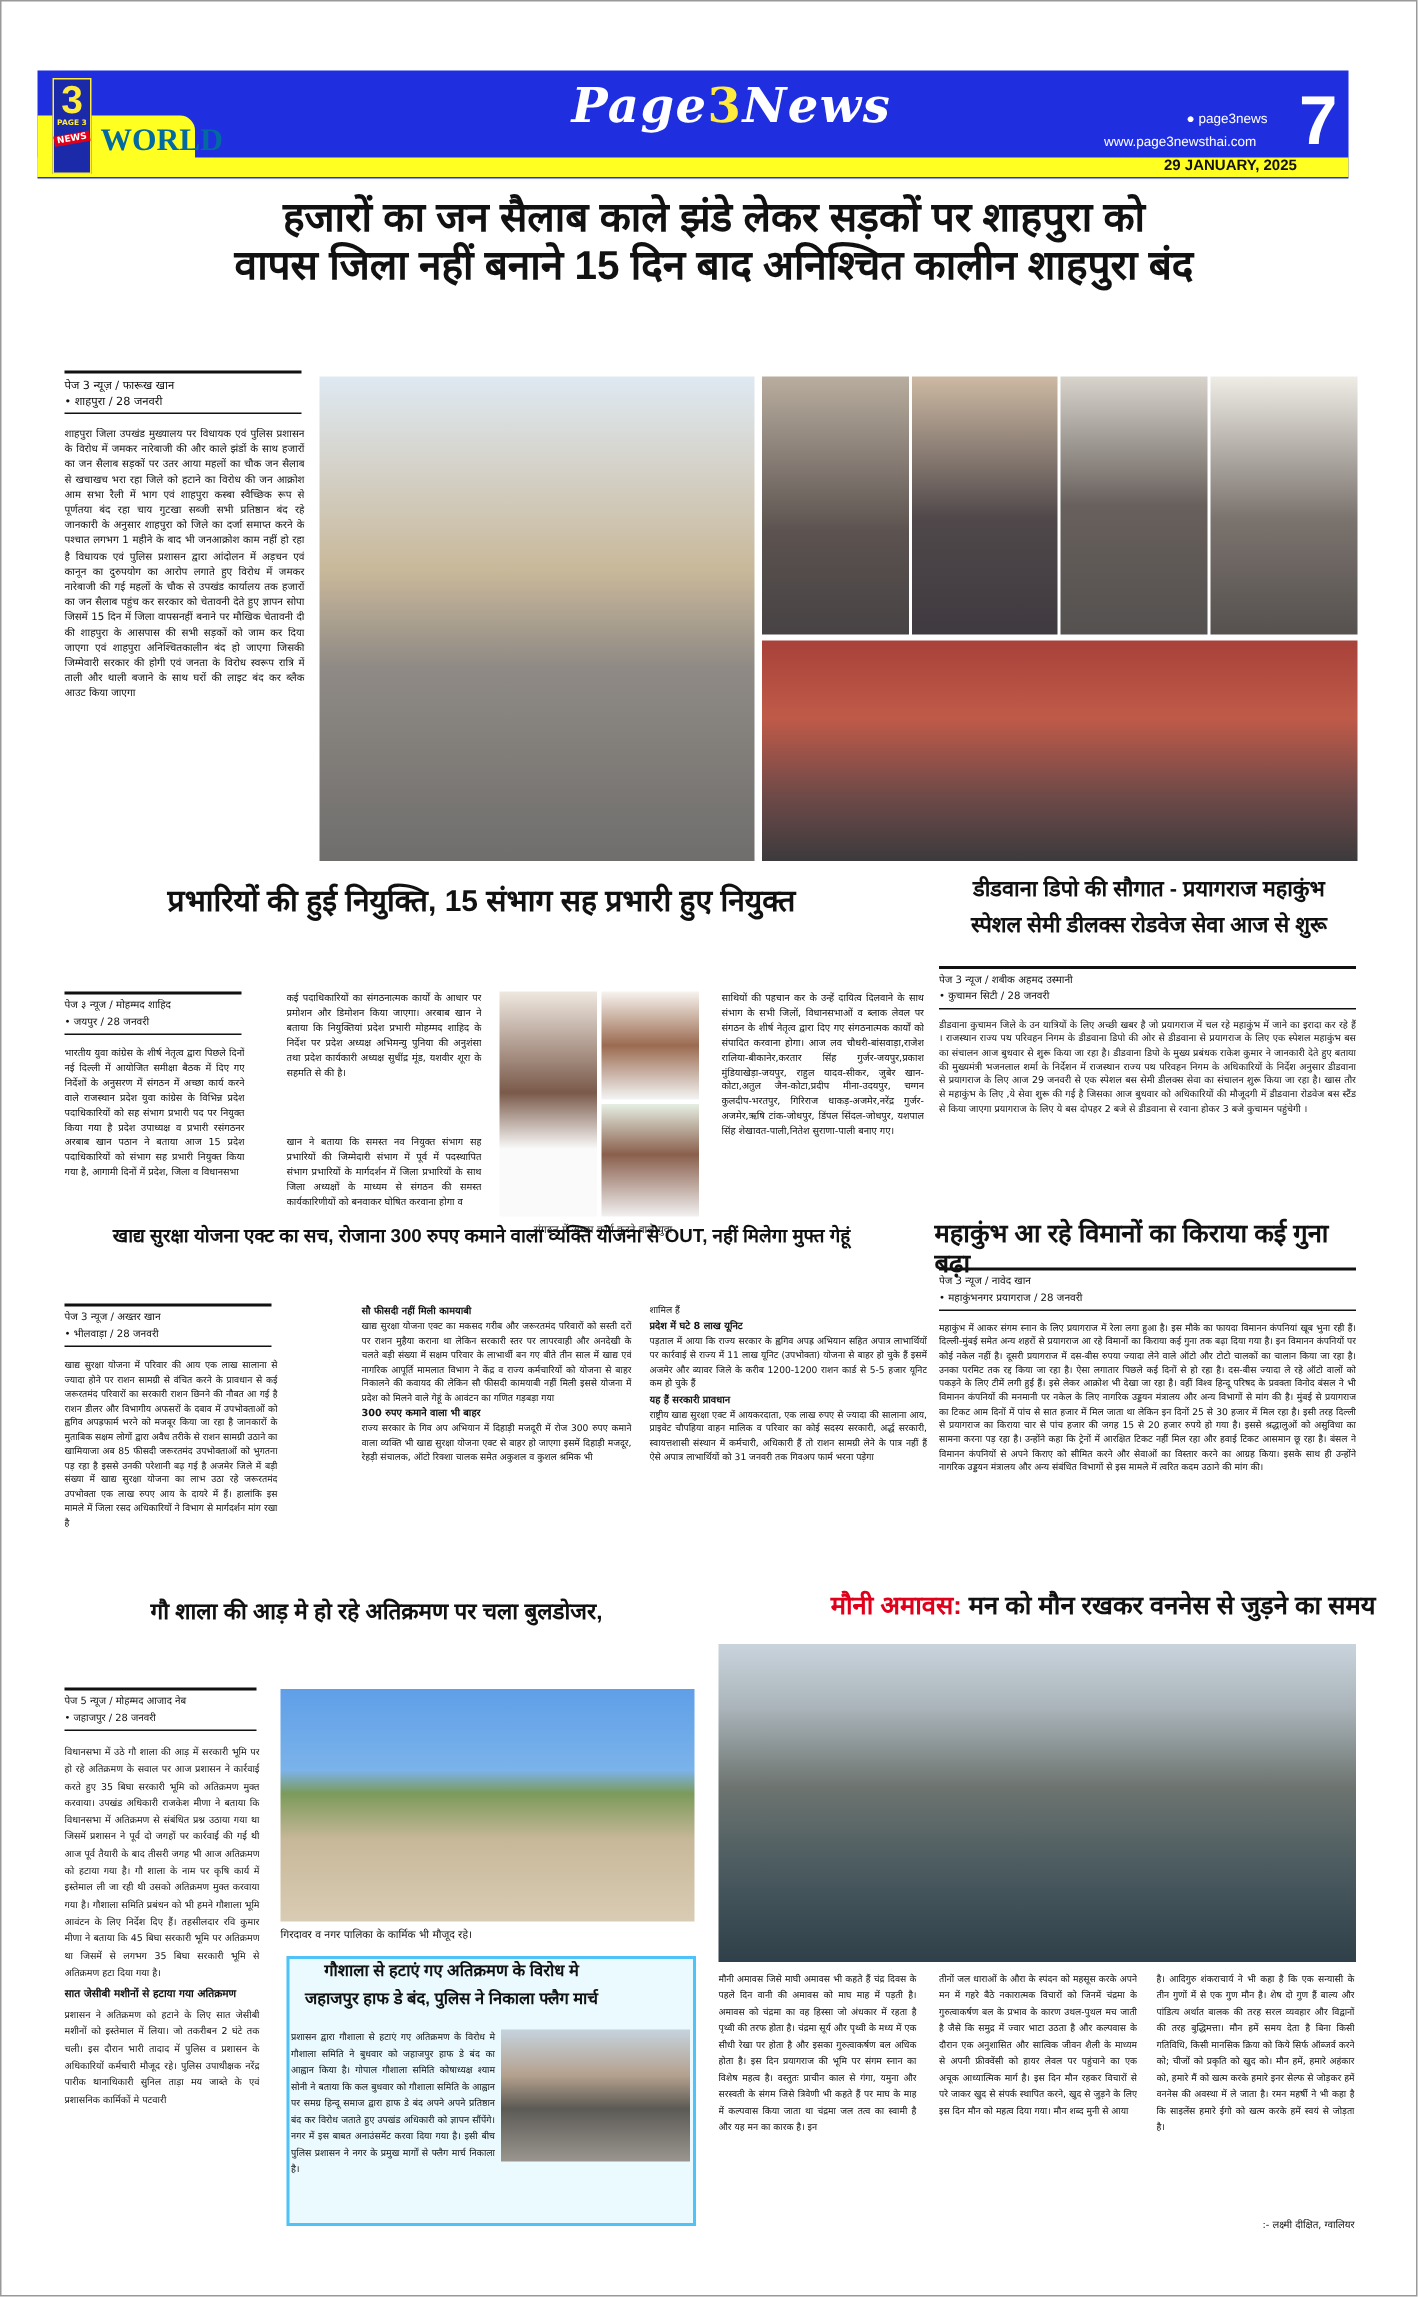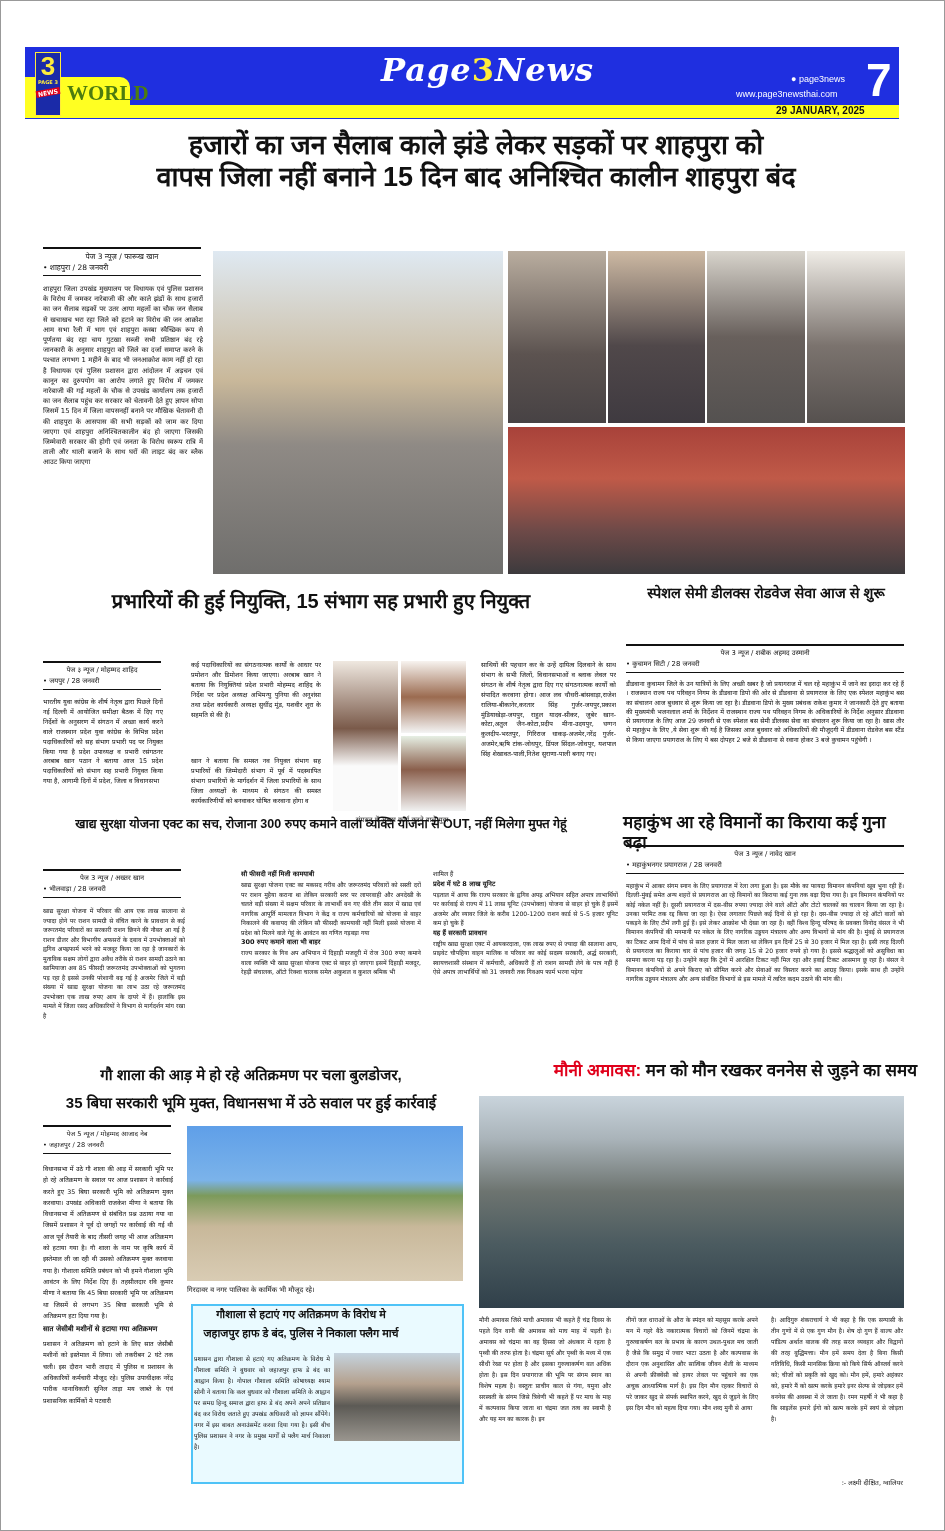--- a/index.html
+++ b/index.html
@@ -5,30 +5,30 @@
 *{box-sizing:border-box;margin:0;padding:0}
 body{width:945px;height:1531px;background:#fff;font-family:"DejaVu Sans",sans-serif;color:#111;position:relative;overflow:hidden;border:1px solid #999}
 .abs{position:absolute}
 .masthead{left:24px;top:46px;width:874px;height:72px;background:#1f2fe0}
 .mast-yellow{left:24px;top:104px;width:874px;height:13px;background:#ffff22}
 .world-tab{left:24px;top:76px;width:105px;height:41px;background:#ffff22;border-radius:0 10px 0 0}
 .logo-box{left:34px;top:51px;width:26px;height:64px;background:#1a2aa8;border:1px solid #ffeb3b;display:flex;flex-direction:column;align-items:center;color:#ffeb3b;font-weight:bold}
 .logo-box .n{font-size:26px;line-height:26px;font-family:"Liberation Sans",sans-serif}
 .logo-box .p{font-size:5px;line-height:7px}
 .logo-box .nw{font-size:6px;background:#e0001b;color:#fff;padding:0 2px;transform:rotate(-10deg);margin-top:3px}
-.world{left:66px;top:80px;font-family:"Liberation Serif",serif;font-weight:bold;font-size:21px;color:#4d7c0f}
+.world{left:66px;top:80px;font-family:"Liberation Serif",serif;font-weight:bold;font-size:21px;color:#0369a1}
 .brand{left:380px;top:50px;font-family:"DejaVu Serif",serif;font-size:32px;color:#fff;font-style:italic;font-weight:bold;letter-spacing:1px}
 .brand .three{color:#ffeb3b;font-style:normal}
 .social{left:790px;top:73px;font-size:9px;color:#fff;font-family:"Liberation Sans",sans-serif}
 .web{left:735px;top:88px;font-size:9px;color:#fff;font-family:"Liberation Sans",sans-serif}
 .pageno{left:865px;top:52px;font-size:46px;color:#fff;font-weight:bold;font-family:"Liberation Sans",sans-serif}
 .date{left:775px;top:104px;font-size:10px;font-weight:bold;color:#111;font-family:"Liberation Sans",sans-serif}
 .headline{font-weight:bold;color:#111;text-align:center;line-height:1.2;font-family:Liberation Sans, sans-serif}
 .byline{border-top:2px solid #111;border-bottom:1px solid #111;font-size:7.5px;padding:2px 0;line-height:11px}
-.byline .a{text-align:center}
+.byline .a{}
 .body{font-size:7.2px;line-height:11.2px;text-align:justify;color:#111}
 .sub{font-weight:bold;font-size:7.4px}
 .photo{background:#8a8a8a;overflow:hidden}
 .caption{font-size:7px;color:#111}
 .box{border:2px solid #4fc3f7;background:#eafaff}
 </style>
 </head>
 <body>
 
 <div class="abs masthead"></div>
@@ -72,20 +72,21 @@
 <div class="abs body" style="left:42px;top:697px;width:120px;height:140px;overflow:hidden;font-size:6.4px;line-height:9.9px">भारतीय युवा कांग्रेस के शीर्ष नेतृत्व द्वारा पिछले दिनों नई दिल्ली में आयोजित समीक्षा बैठक में दिए गए निर्देशों के अनुसरण में संगठन में अच्छा कार्य करने वाले राजस्थान प्रदेश युवा कांग्रेस के विभिन्न प्रदेश पदाधिकारियों को सह संभाग प्रभारी पद पर नियुक्त किया गया है प्रदेश उपाध्यक्ष व प्रभारी रसंगठनर अरबाब खान पठान ने बताया आज 15 प्रदेश पदाधिकारियों को संभाग सह प्रभारी नियुक्त किया गया है, आगामी दिनों में प्रदेश, जिला व विधानसभा</div>
 <div class="abs body" style="left:190px;top:660px;width:130px;height:90px;overflow:hidden;font-size:6.4px;line-height:9.9px">कई पदाधिकारियों का संगठनात्मक कार्यों के आधार पर प्रमोशन और डिमोशन किया जाएगा। अरबाब खान ने बताया कि नियुक्तियां प्रदेश प्रभारी मोहम्मद शाहिद के निर्देश पर प्रदेश अध्यक्ष अभिमन्यु पुनिया की अनुशंसा तथा प्रदेश कार्यकारी अध्यक्ष सुधींद्र मूंड, यशवीर शूरा के सहमति से की है।</div>
 <div class="abs body" style="left:190px;top:756px;width:130px;height:82px;overflow:hidden;font-size:6.4px;line-height:9.9px">खान ने बताया कि समस्त नव नियुक्त संभाग सह प्रभारियों की जिम्मेदारी संभाग में पूर्व में पदस्थापित संभाग प्रभारियों के मार्गदर्शन में जिला प्रभारियों के साथ जिला अध्यक्षों के माध्यम से संगठन की समस्त कार्यकारिणीयों को बनवाकर घोषित करवाना होगा व</div>
 <div class="abs photo" style="left:332px;top:660px;width:65px;height:150px;background:linear-gradient(180deg,#efe8e0,#7a5a4a 45%,#fafafa 70%)"></div>
 <div class="abs photo" style="left:400px;top:660px;width:65px;height:72px;background:linear-gradient(180deg,#f7f3ef,#9b6b50 50%,#f4f4f4)"></div>
 <div class="abs photo" style="left:400px;top:735px;width:65px;height:75px;background:linear-gradient(180deg,#e6efe4,#8a5f4c 45%,#f1f1f1)"></div>
 <div class="abs caption" style="left:336px;top:814px;width:130px;text-align:center">संगठन में अच्छा कार्य करने वाले युवा</div>
 <div class="abs body" style="left:480px;top:660px;width:135px;height:180px;overflow:hidden;font-size:6.4px;line-height:9.9px">साथियों की पहचान कर के उन्हें दायित्व दिलवाने के साथ संभाग के सभी जिलों, विधानसभाओं व ब्लाक लेवल पर संगठन के शीर्ष नेतृत्व द्वारा दिए गए संगठनात्मक कार्यों को संपादित करवाना होगा। आज लव चौधरी-बांसवाड़ा,राजेश रालिया-बीकानेर,करतार सिंह गुर्जर-जयपुर,प्रकाश मुंडियाखेड़ा-जयपुर, राहुल यादव-सीकर, जुबेर खान-कोटा,अतुल जैन-कोटा,प्रदीप मीना-उदयपुर, चग्गन कुलदीप-भरतपुर, गिरिराज धाकड़-अजमेर,नरेंद्र गुर्जर-अजमेर,ऋषि टांक-जोधपुर, डिंपल सिंदल-जोधपुर, यशपाल सिंह शेखावत-पाली,नितेश सुराणा-पाली बनाए गए।</div>
 
 <div class="abs headline" style="left:625px;top:580px;width:280px;font-size:14.5px;line-height:24px">
+  <div>डीडवाना डिपो की सौगात - प्रयागराज महाकुंभ</div>
   <div>स्पेशल सेमी डीलक्स रोडवेज सेवा आज से शुरू</div>
 </div>
 <div class="abs byline" style="left:625px;top:643px;width:278px;font-size:6.8px">
   <div class="a">पेज 3 न्यूज / शबीक अहमद उस्मानी</div>
   <div>• कुचामन सिटी  /  28  जनवरी</div>
 </div>
 <div class="abs body" style="left:625px;top:678px;width:278px;height:140px;overflow:hidden;font-size:6.3px;line-height:9.3px">डीडवाना कुचामन जिले के उन यात्रियों के लिए अच्छी खबर है जो प्रयागराज में चल रहे महाकुंभ में जाने का इरादा कर रहे हैं । राजस्थान राज्य पथ परिवहन निगम के डीडवाना डिपो की ओर से डीडवाना से  प्रयागराज के लिए एक स्पेशल महाकुंभ बस का संचालन आज बुधवार से शुरू किया जा रहा  है। डीडवाना डिपो के मुख्य प्रबंधक राकेश कुमार ने जानकारी देते हुए बताया की मुख्यमंत्री भजनलाल शर्मा के निर्देशन में राजस्थान राज्य पथ परिवहन निगम के अधिकारियों के निर्देश अनुसार डीडवाना से प्रयागराज के लिए आज 29 जनवरी से एक स्पेशल बस सेमी डीलक्स सेवा का संचालन शुरू किया जा रहा है। खास तौर से  महाकुंभ के लिए ,ये सेवा शुरू की गई है जिसका आज बुधवार को अधिकारियों की मौजूदगी में डीडवाना रोडवेज बस स्टैंड से किया जाएगा प्रयागराज के लिए ये बस दोपहर 2 बजे से डीडवाना से रवाना होकर 3 बजे कुचामन पहुंचेगी ।</div>
 
 <div class="abs headline" style="left:622px;top:812px;width:285px;font-size:17px;text-align:left">महाकुंभ आ रहे विमानों का किराया कई गुना बढ़ा</div>
 <div class="abs byline" style="left:625px;top:844px;width:278px;font-size:6.8px">
@@ -109,21 +110,20 @@
 <div class="abs" style="left:432px;top:868px;width:185px;height:182px;overflow:hidden">
   <div class="body" style="font-size:6.1px;line-height:9.5px">शामिल हैं</div>
   <div class="body sub" style="font-size:6.5px">प्रदेश में घटे 8 लाख यूनिट</div>
   <div class="body" style="font-size:6.1px;line-height:9.5px">पड़ताल में आया कि राज्य सरकार के ह्वगिव अपह्र अभियान सहित अपात्र लाभार्थियों पर कार्रवाई से राज्य में 11 लाख यूनिट (उपभोक्ता) योजना से बाहर हो चुके हैं इसमें अजमेर और ब्यावर जिले के करीब 1200-1200 राशन कार्ड से 5-5 हजार यूनिट कम हो चुके हैं</div>
   <div class="body sub" style="font-size:6.5px">यह हैं सरकारी प्रावधान</div>
   <div class="body" style="font-size:6.1px;line-height:9.5px">राष्ट्रीय खाद्य सुरक्षा एक्ट में आयकरदाता, एक लाख रुपए से ज्यादा की सालाना आय, प्राइवेट चौपहिया वाहन मालिक व परिवार का कोई सदस्य सरकारी, अर्द्ध सरकारी, स्वायत्तशासी संस्थान में कर्मचारी, अधिकारी हैं तो राशन सामग्री लेने के पात्र नहीं हैं ऐसे अपात्र लाभार्थियों को 31 जनवरी तक गिवअप फार्म भरना पड़ेगा</div>
 </div>
 
 <div class="abs headline" style="left:30px;top:1060px;width:440px;font-size:15px;line-height:28px">
   <div>गौ शाला की आड़ मे हो रहे अतिक्रमण पर चला बुलडोजर,</div>
-  <div>35 बिघा सरकारी भूमि मुक्त, विधानसभा में उठे सवाल पर हुई कार्रवाई</div>
 </div>
 <div class="abs byline" style="left:42px;top:1124px;width:128px;font-size:6.6px">
   <div class="a">पेज 5 न्यूज / मोहम्मद आजाद नेब</div>
   <div>• जहाजपुर /  28  जनवरी</div>
 </div>
 <div class="abs" style="left:42px;top:1162px;width:130px;height:360px;overflow:hidden">
   <div class="body" style="font-size:6.3px;line-height:11.3px">विधानसभा में उठे गौ शाला की आड़ में सरकारी भूमि पर हो रहे अतिक्रमण के सवाल पर आज प्रशासन ने कार्रवाई करते हुए 35 बिघा सरकारी भूमि को अतिक्रमण मुक्त करवाया। उपखंड अधिकारी राजकेश मीणा ने बताया कि विधानसभा में अतिक्रमण से संबंधित प्रश्न उठाया गया था जिसमें प्रशासन ने पूर्व दो जगहों पर कार्रवाई की गई थी आज पूर्व तैयारी के बाद तीसरी जगह भी आज अतिक्रमण को हटाया गया है। गौ शाला के नाम पर कृषि कार्य में इस्तेमाल ली जा रही थी उसको अतिक्रमण मुक्त करवाया गया है। गौशाला समिति प्रबंधन को भी हमने गौशाला भूमि आवंटन के लिए निर्देश दिए हैं। तहसीलदार रवि कुमार मीणा ने बताया कि 45 बिघा सरकारी भूमि पर अतिक्रमण था जिसमें से लगभग 35 बिघा सरकारी भूमि से अतिक्रमण हटा दिया गया है।</div>
   <div class="body sub" style="font-size:7px;line-height:11px;margin:3px 0">सात जेसीबी मशीनों से हटाया गया अतिक्रमण</div>
   <div class="body" style="font-size:6.3px;line-height:11.3px">प्रशासन ने अतिक्रमण को हटाने के लिए सात जेसीबी मशीनों को इस्तेमाल में लिया। जो तकरीबन 2 घंटे तक चली। इस दौरान भारी तादाद में पुलिस व प्रशासन के अधिकारियों कर्मचारी मौजूद रहे। पुलिस उपाधीक्षक नरेंद्र पारीक थानाधिकारी सुनिल ताड़ा मय जाब्ते के एवं प्रशासनिक कार्मिकों मे पटवारी</div>
 </div>

